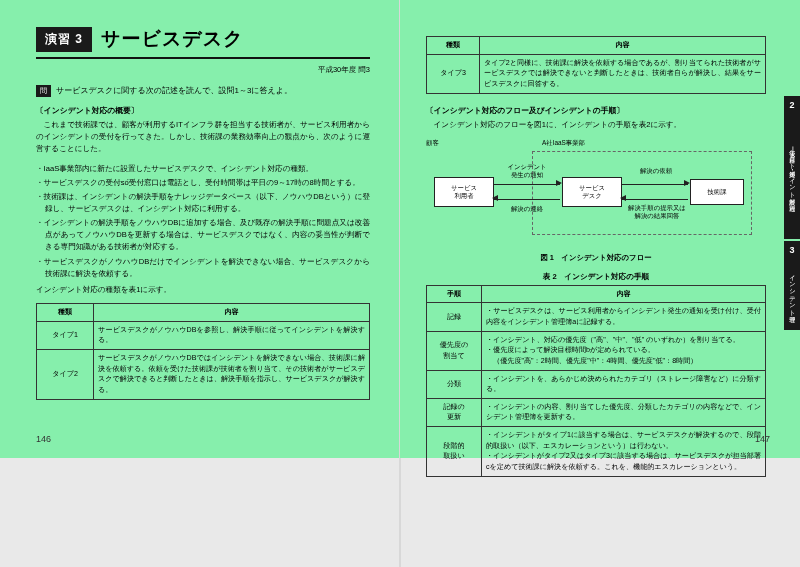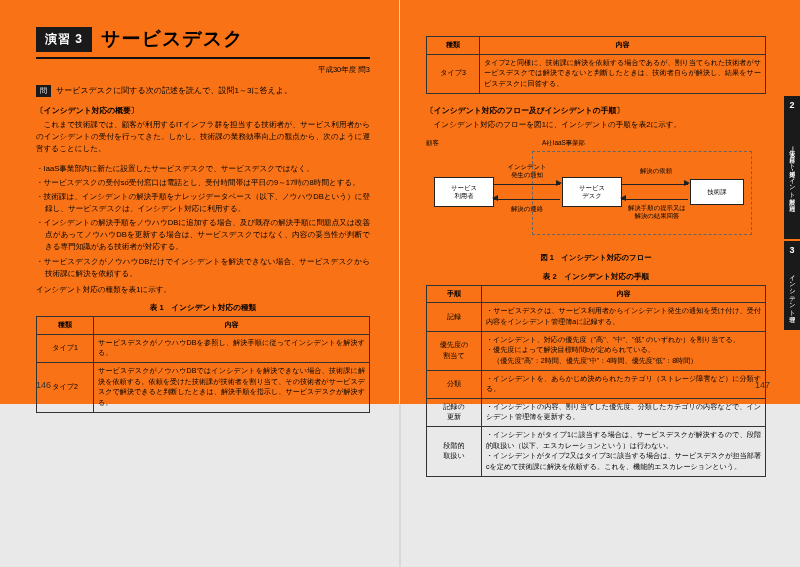--- a/index.html
+++ b/index.html
@@ -4,21 +4,21 @@
 <style>
   html,body{margin:0;padding:0;}
   body{
     width:800px;height:567px;
     background:#e9e9e9;
     font-family:"Liberation Sans","DejaVu Sans",sans-serif;
     color:#000;
     overflow:hidden;
   }
   .spread{position:relative;width:800px;height:567px;display:flex;}
-  .page{position:relative;background:#f97316;height:404px;box-sizing:border-box;}
+  .page{position:relative;background:#86efac;height:458px;box-sizing:border-box;}
   .page.left{width:400px;padding:26px 30px 20px 36px;}
   .page.right{width:400px;padding:26px 34px 20px 26px;}
   .gutter{position:absolute;left:399px;top:0;width:2px;height:567px;background:#d8d8d8;}
 
   
   .ex-head{display:flex;align-items:center;border-bottom:2px solid #111;padding-bottom:5px;margin-bottom:6px;}
   .ex-badge{background:#1a1a1a;color:#fff;font-weight:bold;font-size:12px;padding:4px 9px;letter-spacing:1px;margin-right:9px;}
   .ex-title{font-size:19px;font-weight:bold;letter-spacing:1px;}
   .exam-meta{text-align:right;font-size:7.5px;margin:4px 0 9px 0;}
 
@@ -77,30 +77,29 @@
     <div class="q-line">
       <div class="q-badge">問</div>
       <div class="q-text">サービスデスクに関する次の記述を読んで、設問1～3に答えよ。</div>
     </div>
 
 
     <div class="sec-title">〔インシデント対応の概要〕</div>
     <p class="para">これまで技術課では、顧客が利用するITインフラ群を担当する技術者が、サービス利用者からのインシデントの受付を行ってきた。しかし、技術課の業務効率向上の観点から、次のように運営することにした。</p>
 
     <ul class="bullets">
-      <li>IaaS事業部内に新たに設置したサービスデスクで、サービスデスクではなく。</li>
+      <li>IaaS事業部内に新たに設置したサービスデスクで、インシデント対応の種類。</li>
       <li>サービスデスクの受付số受付窓口は電話とし、受付時間帯は平日の9～17時の8時間とする。</li>
       <li>技術課は、インシデントの解決手順をナレッジデータベース（以下、ノウハウDBという）に登録し、サービスデスクは、インシデント対応に利用する。</li>
       <li>インシデントの解決手順をノウハウDBに追加する場合、及び既存の解決手順に問題点又は改善点があってノウハウDBを更新する場合は、サービスデスクではなく、内容の妥当性が判断できる専門知識がある技術者が対応する。</li>
       <li>サービスデスクがノウハウDBだけでインシデントを解決できない場合、サービスデスクから技術課に解決を依頼する。</li>
     </ul>
 
     <p class="para noindent" style="margin-top:4px;">インシデント対応の種類を表1に示す。</p>
 
-    <div class="tbl-cap">表 1　インシデント対応の種類</div>
     <table class="doc">
       <tbody>
           <tr>
         <th style="width:48px;">種類</th>
         <th>内容</th>
       </tr>
       <tr>
         <td class="key">タイプ1</td>
         <td class="body">サービスデスクがノウハウDBを参照し、解決手順に従ってインシデントを解決する。</td>
       </tr>

